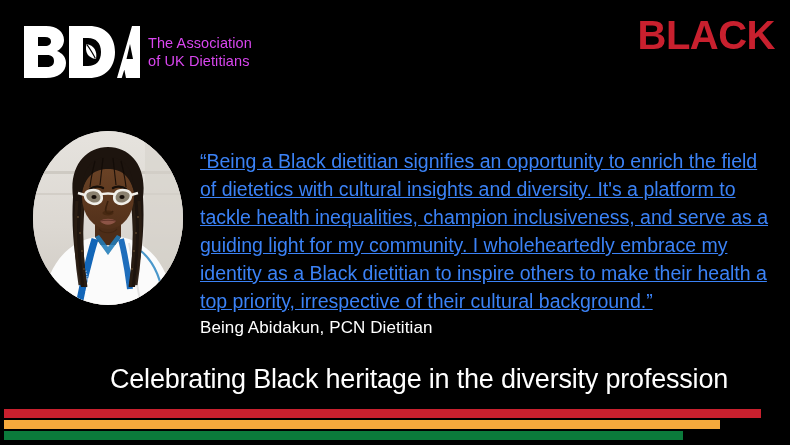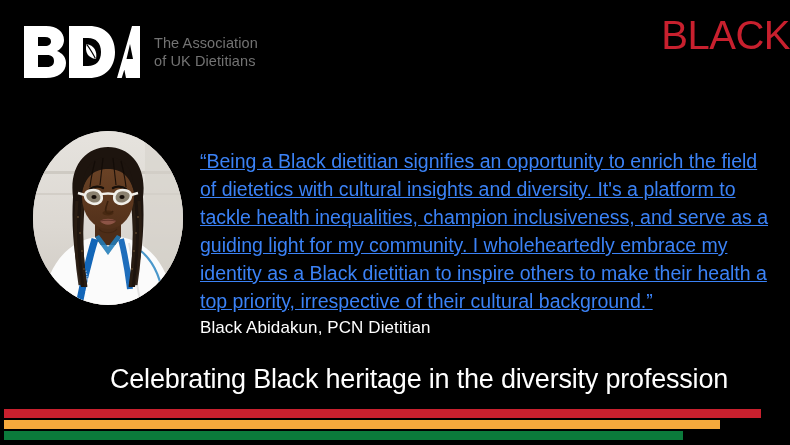--- a/index.html
+++ b/index.html
@@ -23,37 +23,37 @@
     position: absolute;
     left: 22px;
     top: 24px;
     display: flex;
     align-items: center;
   }
   #bda-wordmark {
     display: block;
   }
   #assoc-text {
-    margin-left: 14px;
-    color: #737373;
+    margin-left: 8px;
+    color: #d946ef;
     font-size: 14.5px;
     line-height: 18px;
     font-weight: 400;
     letter-spacing: 0.1px;
     white-space: pre-line;
     padding-top: 2px;
   }
 
   
   #bhm {
     position: absolute;
-    right: 0;
+    right: 15px;
     top: 18px;
     text-align: center;
-    font-weight: 400;
+    font-weight: 700;
     letter-spacing: -0.5px;
     line-height: 0.86;
   }
   #bhm .bhm-line {
     display: block;
     white-space: nowrap;
   }
   #bhm-black  { font-size: 40px; }
   #bhm-history{ font-size: 40px; }
   #bhm-month  { font-size: 40px; }
@@ -233,21 +233,21 @@
 
       <path d="M67 90 C71 87 79 87 83 90 C79 95 71 95 67 90 Z" fill="#8c5446"></path>
       <path d="M67 90 C72 89 78 89 83 90" stroke="#5e3227" stroke-width="0.9" fill="none"></path>
 
       <path d="M66 98 C70 103 80 103 84 98" stroke="#3a210f" stroke-width="1.2" fill="none" opacity="0.6"></path>
     </svg>
   </div>
 
   <div id="quote">“Being a Black dietitian signifies an opportunity to enrich the field of dietetics with cultural insights and diversity. It's a platform to tackle health inequalities, champion inclusiveness, and serve as a guiding light for my community. I wholeheartedly embrace my identity as a Black dietitian to inspire others to make their health a top priority, irrespective of their cultural background.”</div>
 
-  <div id="attribution">Black Abidakun, PCN Dietitian</div>
+  <div id="attribution">Being Abidakun, PCN Dietitian</div>
 
   <div id="tagline">Celebrating Black heritage in the diversity profession</div>
 
   <div class="bar" id="bar-red" style="background:#c8202e;width:757px"></div>
   <div class="bar" id="bar-yellow" style="background:#f5a93c;width:716px"></div>
   <div class="bar" id="bar-green" style="background:#0b7a3b;width:679px"></div>
 
 </div>
 
 </body></html>

